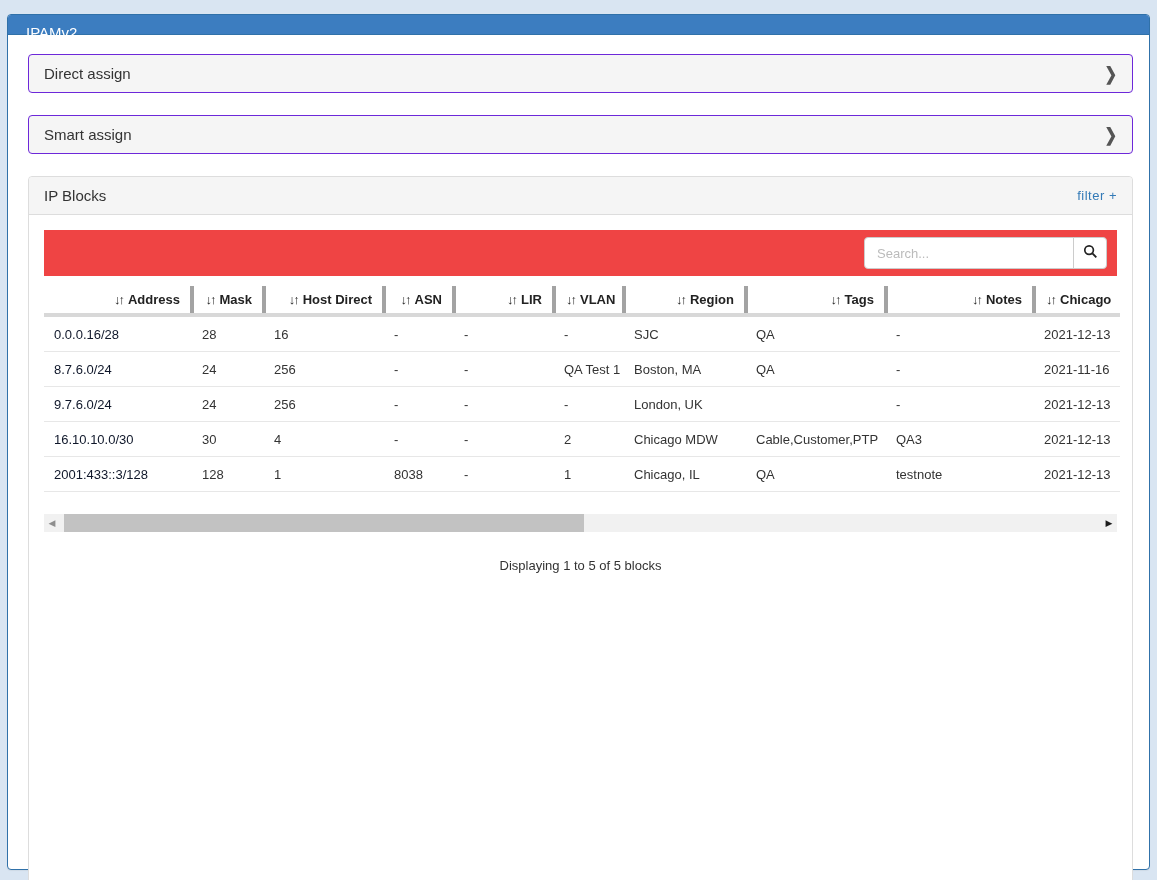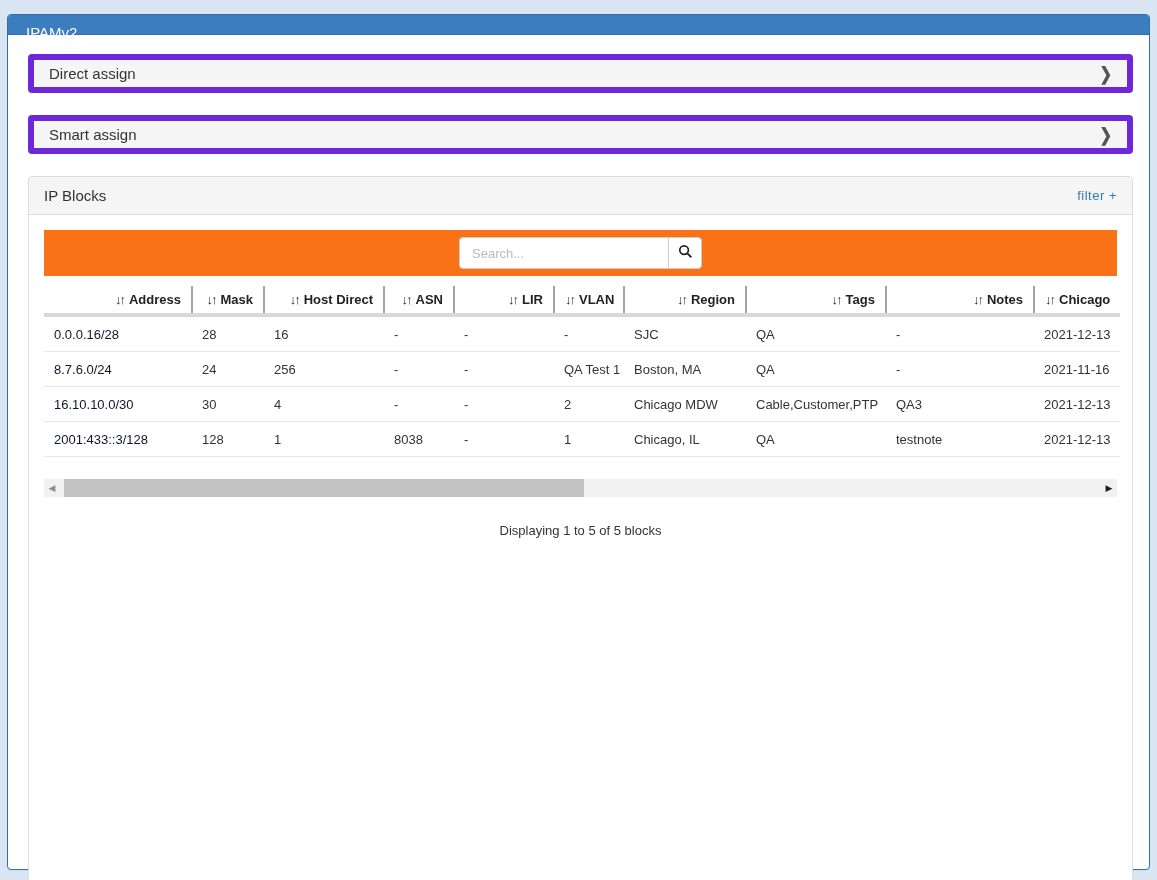--- a/index.html
+++ b/index.html
@@ -27,21 +27,21 @@
     height: 20px;
     line-height: 19px;
     border-radius: 3px 3px 0 0;
     border-bottom: 1px solid #3071a9;
   }
   .app-body { padding: 19px 16px 15px 20px; }
 
   
   .collapse-panel {
     background: #f5f5f5;
-    border: 6px solid #6d28d9;
+    border: 1px solid #6d28d9;
     border-radius: 4px;
     height: 39px;
     margin-bottom: 22px;
     display: flex;
     align-items: center;
     justify-content: space-between;
     padding: 0 15px;
     cursor: pointer;
   }
   .collapse-panel .panel-title { font-size: 15px; color: #333; }
@@ -75,24 +75,24 @@
     font-size: 13px;
     color: #337ab7;
     text-decoration: none;
     letter-spacing: .5px;
   }
 
   .ipblocks-body { padding: 15px; }
 
   
   .search-toolbar {
-    background: #f97316;
+    background: #ef4444;
     height: 46px;
     display: flex;
-    justify-content: center;
+    justify-content: flex-end;
     align-items: center;
     padding: 0 10px;
     margin-bottom: 10px;
   }
   .search-group { display: flex; }
   .search-input {
     width: 210px;
     height: 32px;
     border: 1px solid #ccc;
     border-radius: 4px 0 0 4px;
@@ -126,21 +126,21 @@
   }
   .blocks-table thead th {
     text-align: right;
     font-weight: bold;
     color: #222;
     padding: 6px 10px;
     border-bottom: 4px solid #d8d8d8;
     white-space: nowrap;
     overflow: hidden;
   }
-  .blocks-table thead th + th { border-left: 2px solid #a3a3a3; }
+  .blocks-table thead th + th { border-left: 4px solid #a3a3a3; }
   .blocks-table thead th .sort {
     letter-spacing: -2px;
     margin-right: 5px;
     color: #222;
   }
   .blocks-table tbody td {
     padding: 10px 10px 9px 10px;
     border-bottom: 1px solid #e7e7e7;
     white-space: nowrap;
     overflow: hidden;
@@ -276,20 +276,32 @@
                 <td>256</td>
                 <td>-</td>
                 <td>-</td>
                 <td>QA Test 1</td>
                 <td>Boston, MA</td>
                 <td>QA</td>
                 <td>-</td>
                 <td>2021-11-16</td>
               </tr>
               <tr>
+                <td><a href="#">9.7.6.0/24</a></td>
+                <td>24</td>
+                <td>256</td>
+                <td>-</td>
+                <td>-</td>
+                <td>-</td>
+                <td>London, UK</td>
+                <td></td>
+                <td>-</td>
+                <td>2021-12-13</td>
+              </tr>
+              <tr>
                 <td><a href="#">16.10.10.0/30</a></td>
                 <td>30</td>
                 <td>4</td>
                 <td>-</td>
                 <td>-</td>
                 <td>2</td>
                 <td>Chicago MDW</td>
                 <td>Cable,Customer,PTP</td>
                 <td>QA3</td>
                 <td>2021-12-13</td>

